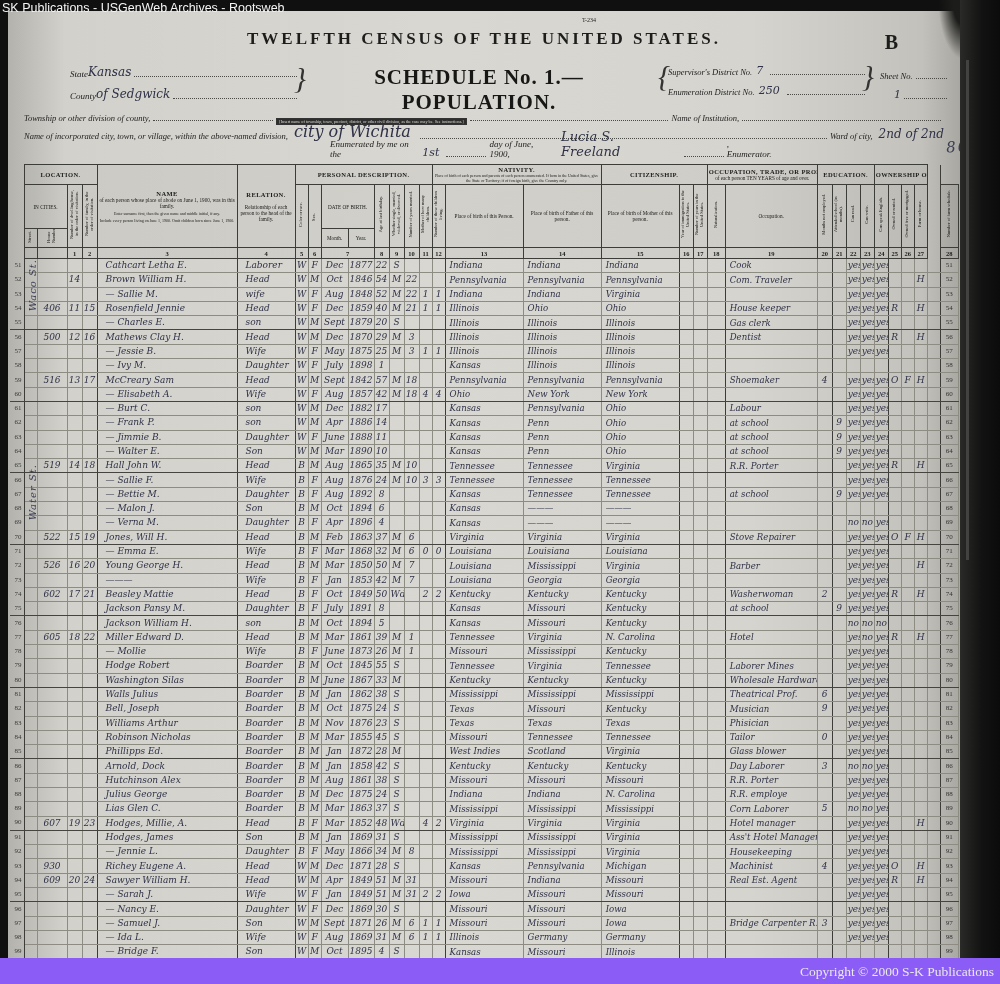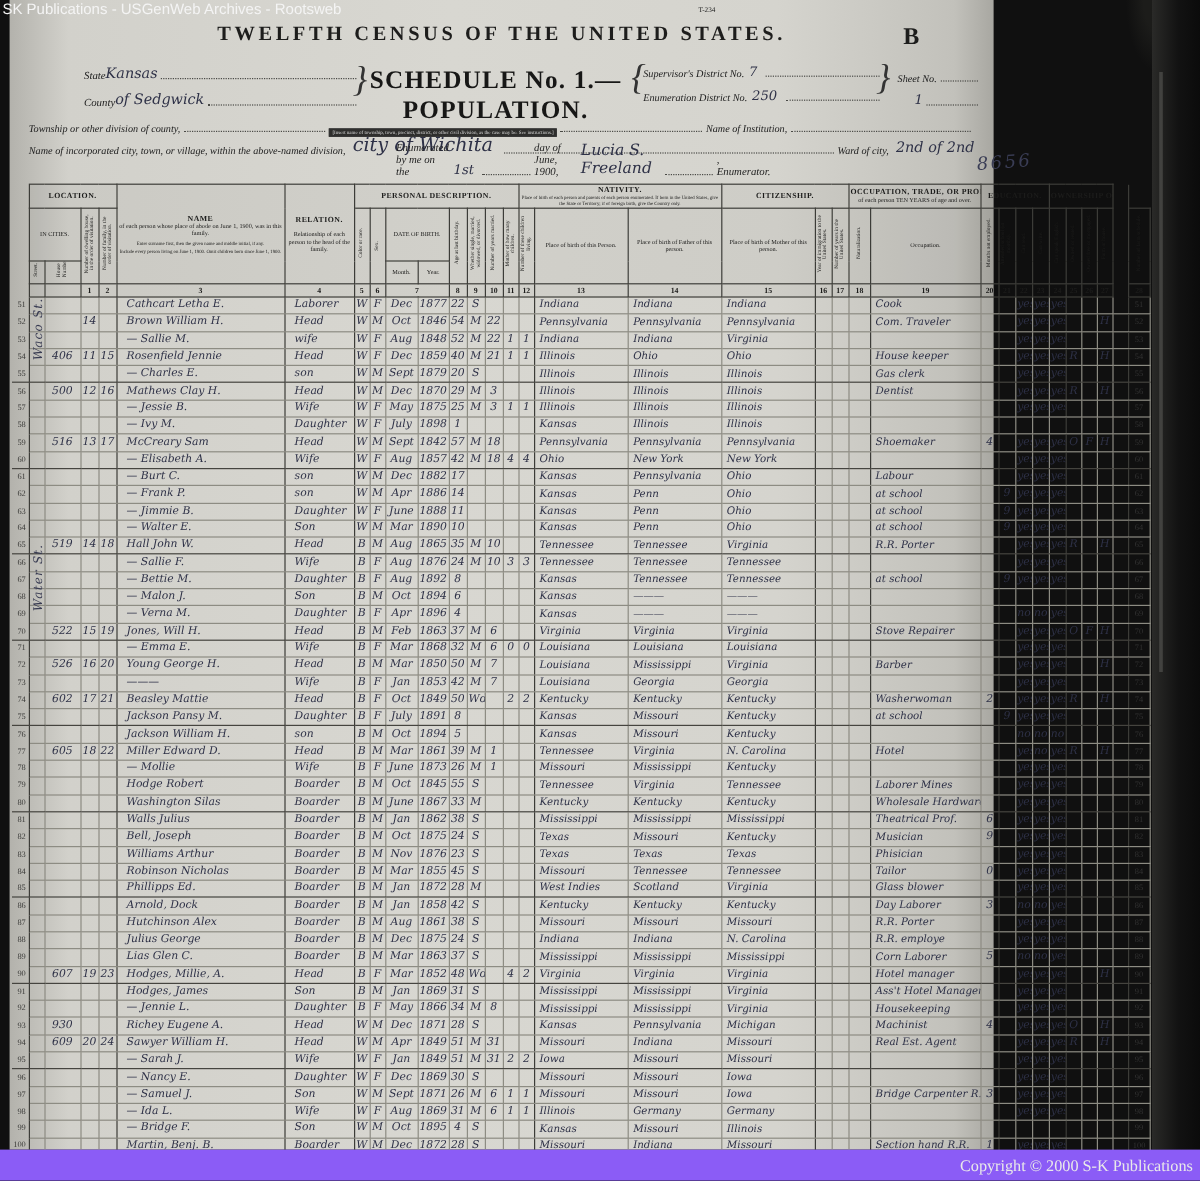--- a/index.html
+++ b/index.html
@@ -1,21 +1,21 @@
 <!DOCTYPE html>
 <html><head>
 <meta charset="utf-8">
 <style>
   * { margin:0; padding:0; box-sizing:border-box; }
   body { width:1000px; height:984px; overflow:hidden; background:#0d0d0d;
          font-family:"Liberation Serif", serif; }
   .scan { position:relative; width:1000px; height:984px; background:#101010; }
   .banner { position:absolute; top:1px; left:2px; z-index:9; color:#f4f4f4;
             font-family:"Liberation Sans", sans-serif; font-size:12.5px; }
-  .paper { position:absolute; left:8px; top:0; width:820px; height:958px;
+  .paper { position:absolute; left:8px; top:11px; width:952px; height:958px;
            background:linear-gradient(90deg,#b3b2ac,#d2d1cb 6%,#d8d7d1 45%,#d5d4ce 78%,#c2c1bb 96%,#a8a7a1);
            padding:2px 2px 0 2px; }
   .tear { position:absolute; right:0; top:0; width:40px; height:958px;
           background:linear-gradient(90deg,#2a2a28,#121212 55%,#0b0b0b); }
   .tear:before { content:""; position:absolute; left:6px; top:60px; width:3px; height:500px;
                  background:#6a6a66; opacity:.45; }
   .corner-blob { position:absolute; right:36px; top:0; width:26px; height:60px;
                  background:radial-gradient(ellipse at top right,#1c1c1a 30%,transparent 70%); }
   .bottom-band { position:absolute; left:0; bottom:0; width:1000px; height:26px; background:#8b5cf6; }
   .copyright { position:absolute; right:6px; bottom:4px; color:#e9e9e9; font-size:13.5px;

